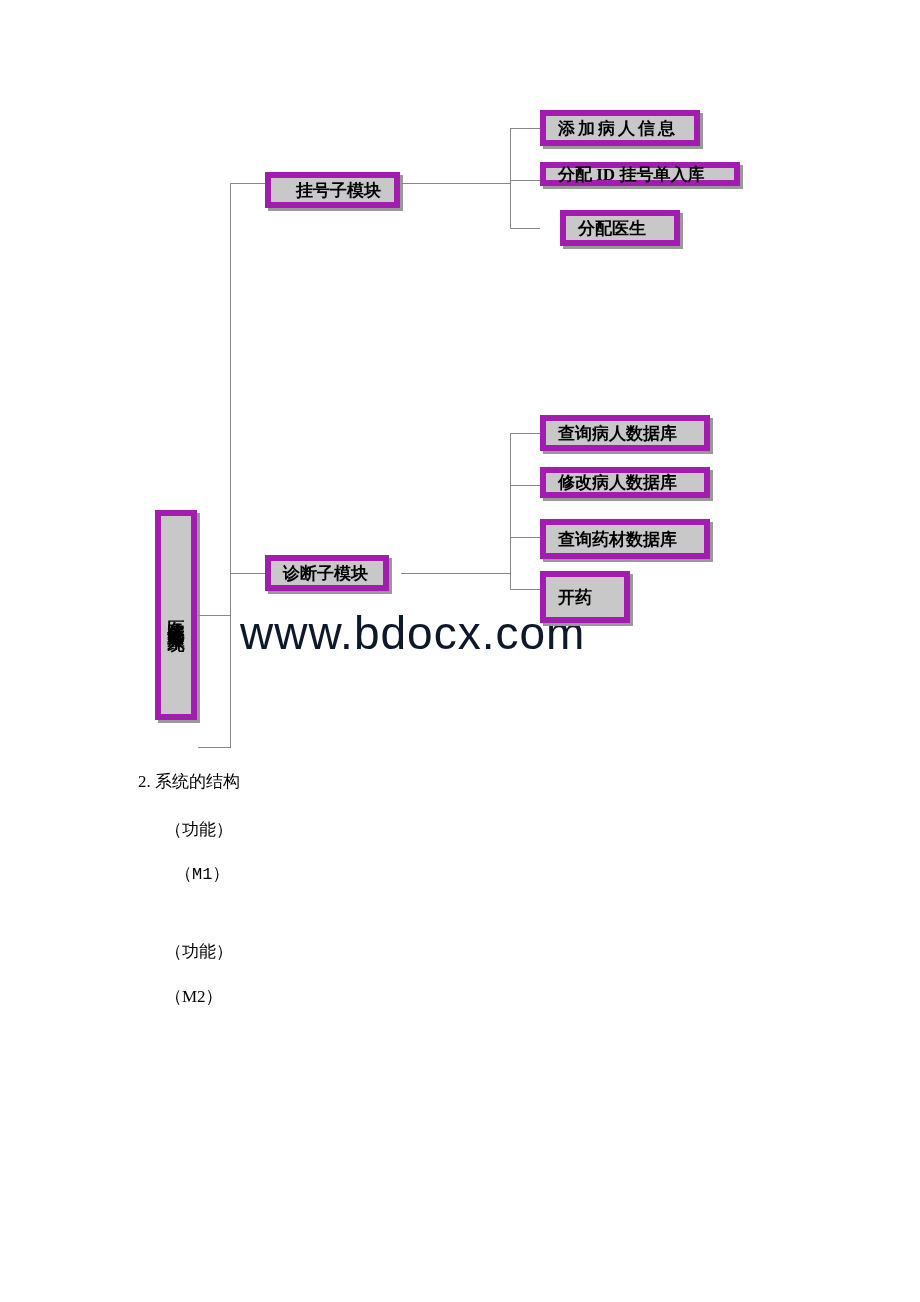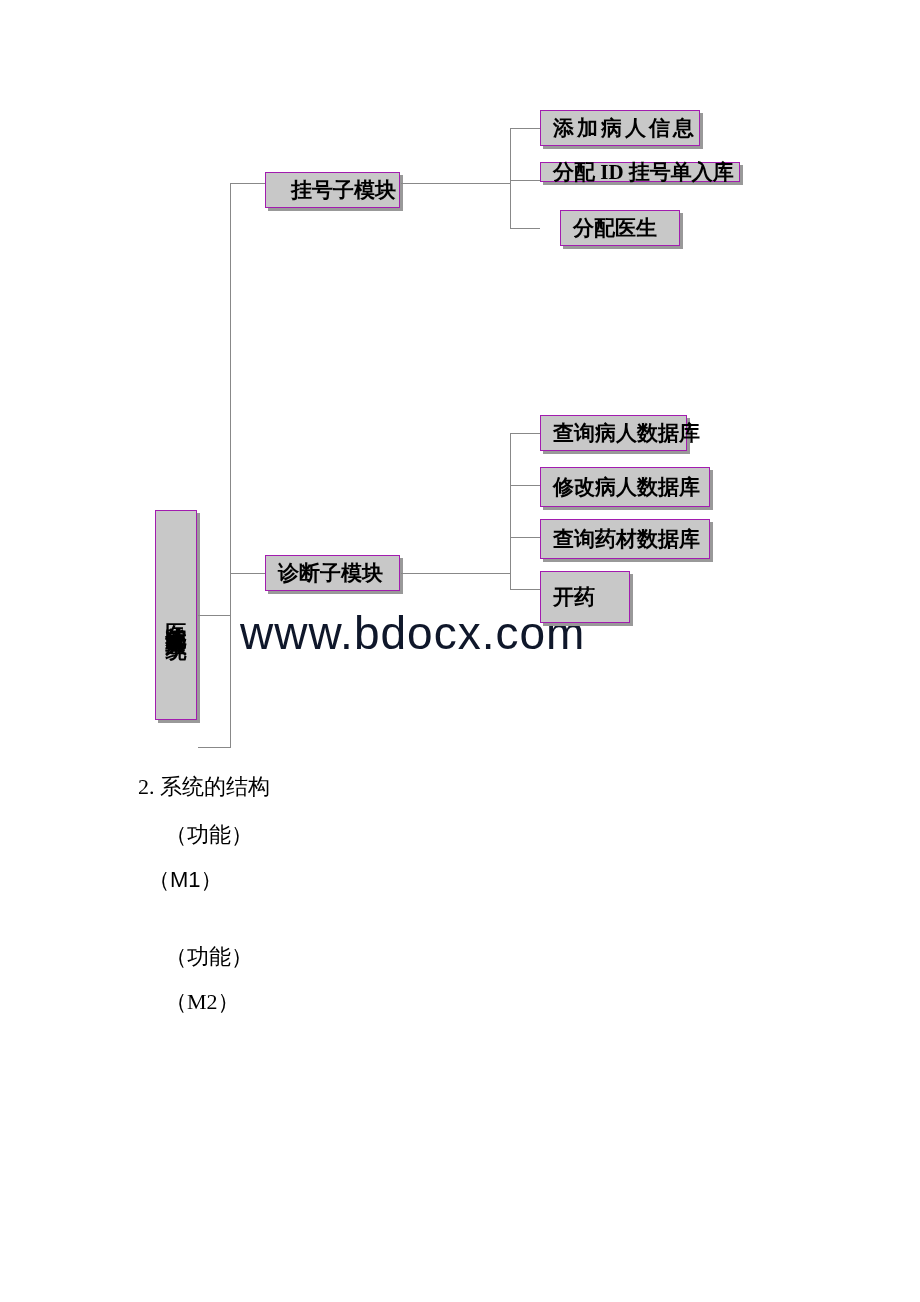--- a/index.html
+++ b/index.html
@@ -11,23 +11,23 @@
       position: relative;
     }
     .diagram {
       position: relative;
       width: 920px;
       height: 760px;
     }
     .box {
       position: absolute;
       background: #c8c8c8;
-      border: 1px solid #a21caf;
+      border: 6px solid #a21caf;
       box-shadow: 3px 3px 0 #999;
-      font-size: 21px;
+      font-size: 17px;
       font-weight: bold;
       color: #000;
       display: flex;
       align-items: center;
       padding: 6px 12px;
       white-space: nowrap;
     }
     .vbox {
       writing-mode: vertical-rl;
       text-orientation: upright;
@@ -44,21 +44,21 @@
       left: 240px;
       font-size: 46px;
       font-family: Arial, sans-serif;
       color: #0f172a;
       letter-spacing: 1px;
       z-index: 0;
       pointer-events: none;
     }
     .text-block {
       position: absolute;
-      font-size: 22px;
+      font-size: 17px;
       color: #000;
       font-family: "SimSun", "宋体", serif;
       line-height: 2.0;
     }
     .section-title {
       font-family: "Times New Roman", "SimSun", serif;
     }
   </style>
 </head>
 <body>
@@ -68,24 +68,24 @@
   <div class="watermark">www.bdocx.com</div>
 
   <div class="box vbox" style="left:155px; top:510px; width:42px; height:210px;">医院就诊管理系统</div>
 
   <div class="box" style="left:265px; top:172px; width:135px; height:36px;padding-left:25px;">挂号子模块</div>
 
   <div class="box" style="left:540px; top:110px; width:160px; height:36px; letter-spacing:3px;">添加病人信息</div>
   <div class="box" style="left:540px; top:162px; width:200px; height:20px;">分配 ID 挂号单入库</div>
   <div class="box" style="left:540px; top:210px; width:120px; height:36px;margin-left:20px;">分配医生</div>
 
-  <div class="box" style="left:265px; top:555px; width:135px; height:36px;">诊断子模块</div>
+  <div class="box" style="left:265px; top:555px; width:124px; height:36px;">诊断子模块</div>
 
-  <div class="box" style="left:540px; top:415px; width:147px; height:36px;">查询病人数据库</div>
-  <div class="box" style="left:540px; top:467px; width:170px; height:40px;">修改病人数据库</div>
+  <div class="box" style="left:540px; top:415px; width:170px; height:36px;">查询病人数据库</div>
+  <div class="box" style="left:540px; top:467px; width:170px; height:31px;">修改病人数据库</div>
   <div class="box" style="left:540px; top:519px; width:170px; height:40px;">查询药材数据库</div>
   <div class="box" style="left:540px; top:571px; width:90px; height:52px;">开药</div>
 
   <div class="line vline" style="left:230px; top:183px; height:565px;"></div>
   <div class="line hline" style="left:198px; top:615px; width:32px;"></div>
   <div class="line hline" style="left:198px; top:747px; width:32px;"></div>
 
   <div class="line hline" style="left:230px; top:183px; width:35px;"></div>
 
   <div class="line hline" style="left:230px; top:573px; width:35px;"></div>
@@ -100,15 +100,15 @@
   <div class="line vline" style="left:510px; top:433px; height:156px;"></div>
   <div class="line hline" style="left:510px; top:433px; width:30px;"></div>
   <div class="line hline" style="left:510px; top:485px; width:30px;"></div>
   <div class="line hline" style="left:510px; top:537px; width:30px;"></div>
   <div class="line hline" style="left:510px; top:589px; width:30px;"></div>
 
 </div>
 
 <div class="text-block section-title" style="left:138px; top:765px;">2. 系统的结构</div>
 <div class="text-block" style="left:165px; top:813px;">（功能）</div>
-<div class="text-block" style="left:148px; top:858px; font-family:Liberation Sans, sans-serif;">（M1）</div>
+<div class="text-block" style="left:175px; top:858px; font-family:Liberation Mono, monospace;">（M1）</div>
 <div class="text-block" style="left:165px; top:935px;">（功能）</div>
 <div class="text-block" style="left:165px; top:980px; font-family:Liberation Serif, serif;">（M2）</div>
 
 </body></html>

